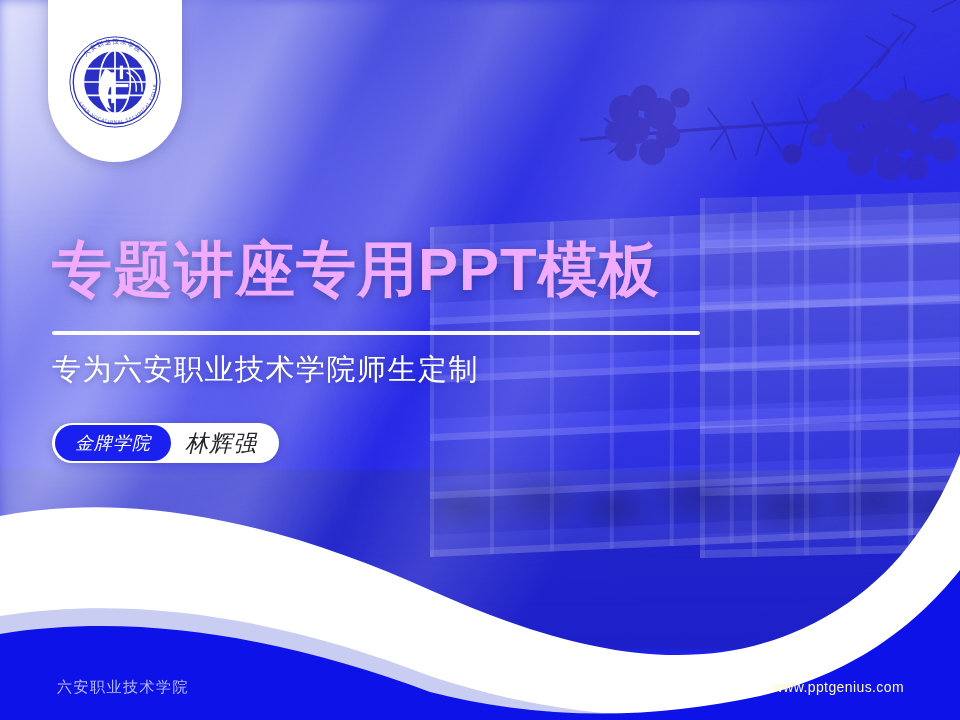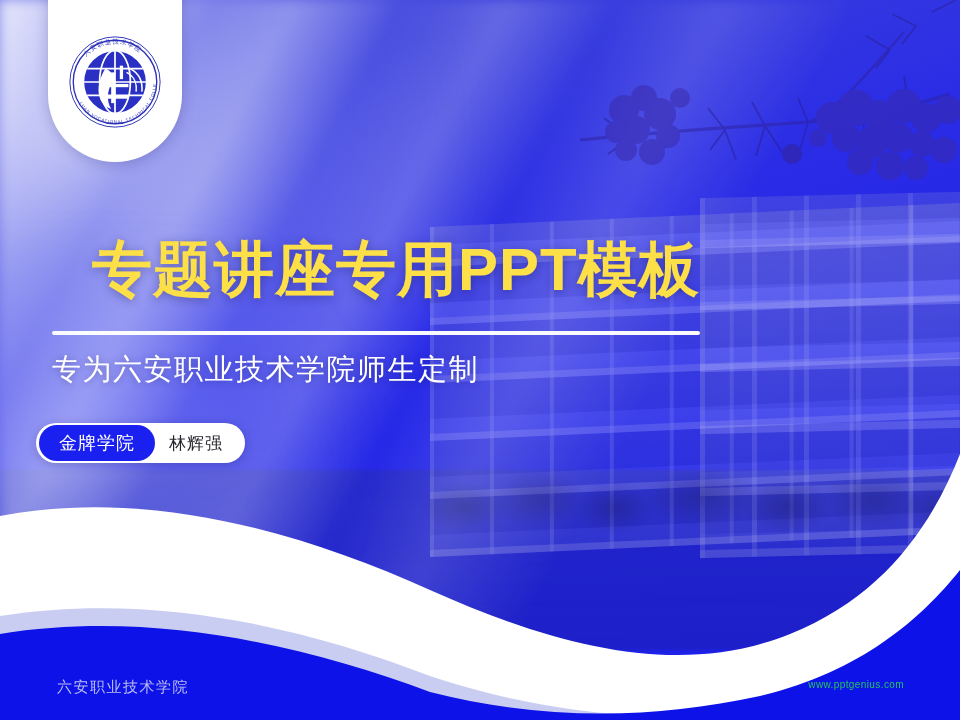--- a/index.html
+++ b/index.html
@@ -128,26 +128,25 @@
     transform: translate(-50%, -50%);
     width: 96px; height: 96px;
   }
 
   
   .title {
     position: absolute;
     left: 52px; top: 238px;
     font-size: 60px;
     font-weight: bold;
-    color: #fde047;
+    color: #f0abfc;
     letter-spacing: 1px;
     line-height: 1.08;
     text-shadow: 0 2px 10px rgba(20,20,90,.38);
     white-space: nowrap;
-    margin-left: 40px;
   }
   .rule {
     position: absolute;
     left: 52px; top: 331px;
     width: 648px; height: 4px;
     background: #ffffff;
     border-radius: 2px;
     opacity: .97;
   }
   .subtitle {
@@ -156,63 +155,64 @@
     font-size: 29px;
     color: #ffffff;
     letter-spacing: 1.5px;
     text-shadow: 0 1px 7px rgba(20,20,90,.35);
     white-space: nowrap;
   }
 
   
   .badge {
     position: absolute;
-    left: 36px; top: 423px;
+    left: 52px; top: 423px;
     height: 40px;
     display: flex;
     align-items: center;
     background: #ffffff;
     border-radius: 20px;
     padding-right: 22px;
     box-shadow: 0 2px 10px rgba(20,20,90,.25);
+    font-style: italic;
   }
   .badge-tag {
     background: #1a20f0;
     color: #ffffff;
     font-size: 18px;
     letter-spacing: 1px;
     padding: 6px 20px;
     border-radius: 20px;
     margin: 3px 14px 3px 3px;
     white-space: nowrap;
   }
   .badge-name {
     color: #24252c;
-    font-size: 17px;
+    font-size: 23px;
     letter-spacing: 1px;
     white-space: nowrap;
   }
 
   
   .waves { position: absolute; left: 0; bottom: 0; width: 960px; height: 300px; }
   .waves svg { display: block; }
 
   
   .footer-left {
     position: absolute;
     left: 57px; top: 678px;
     font-size: 15px;
     color: #b9bdf2;
     letter-spacing: 1.5px;
   }
   .footer-right {
     position: absolute;
     right: 56px; top: 679px;
-    font-size: 10px;
-    color: #22c55e;
+    font-size: 14px;
+    color: #fef9c3;
     letter-spacing: .4px;
   }
 </style>
 </head>
 <body>
 
 <div id="slide">
 
   <div class="bg-base"></div>
   <div class="bg-water"></div>

